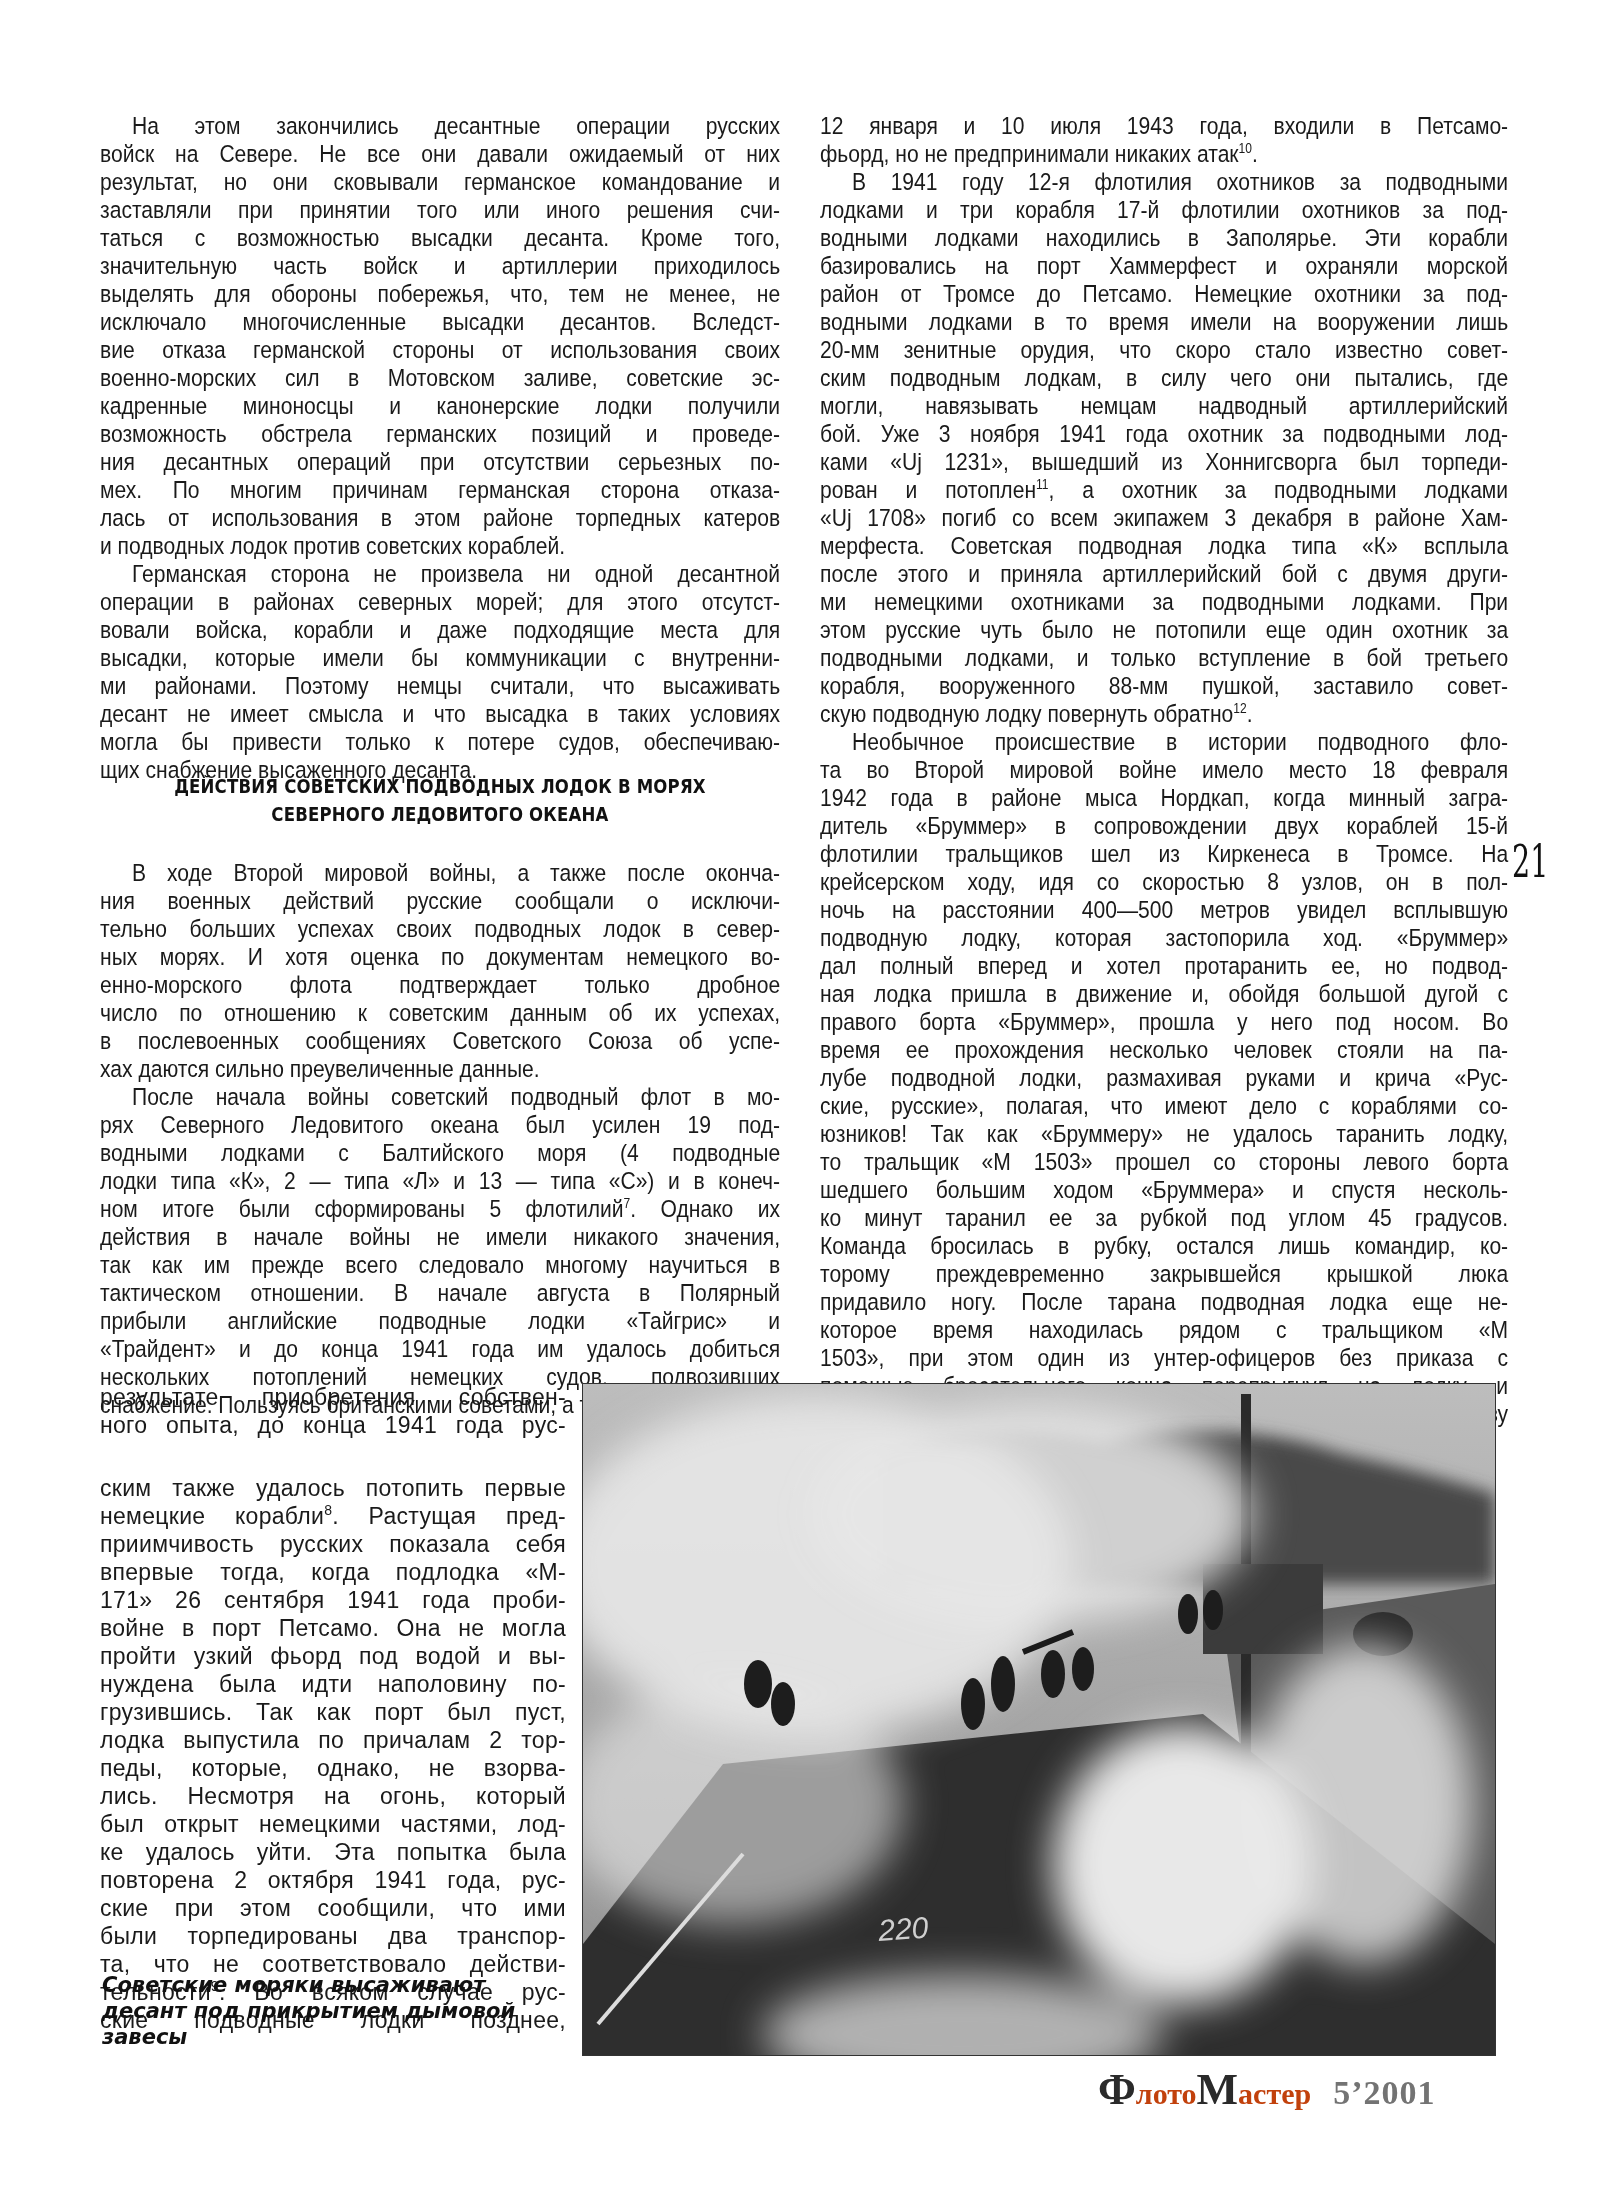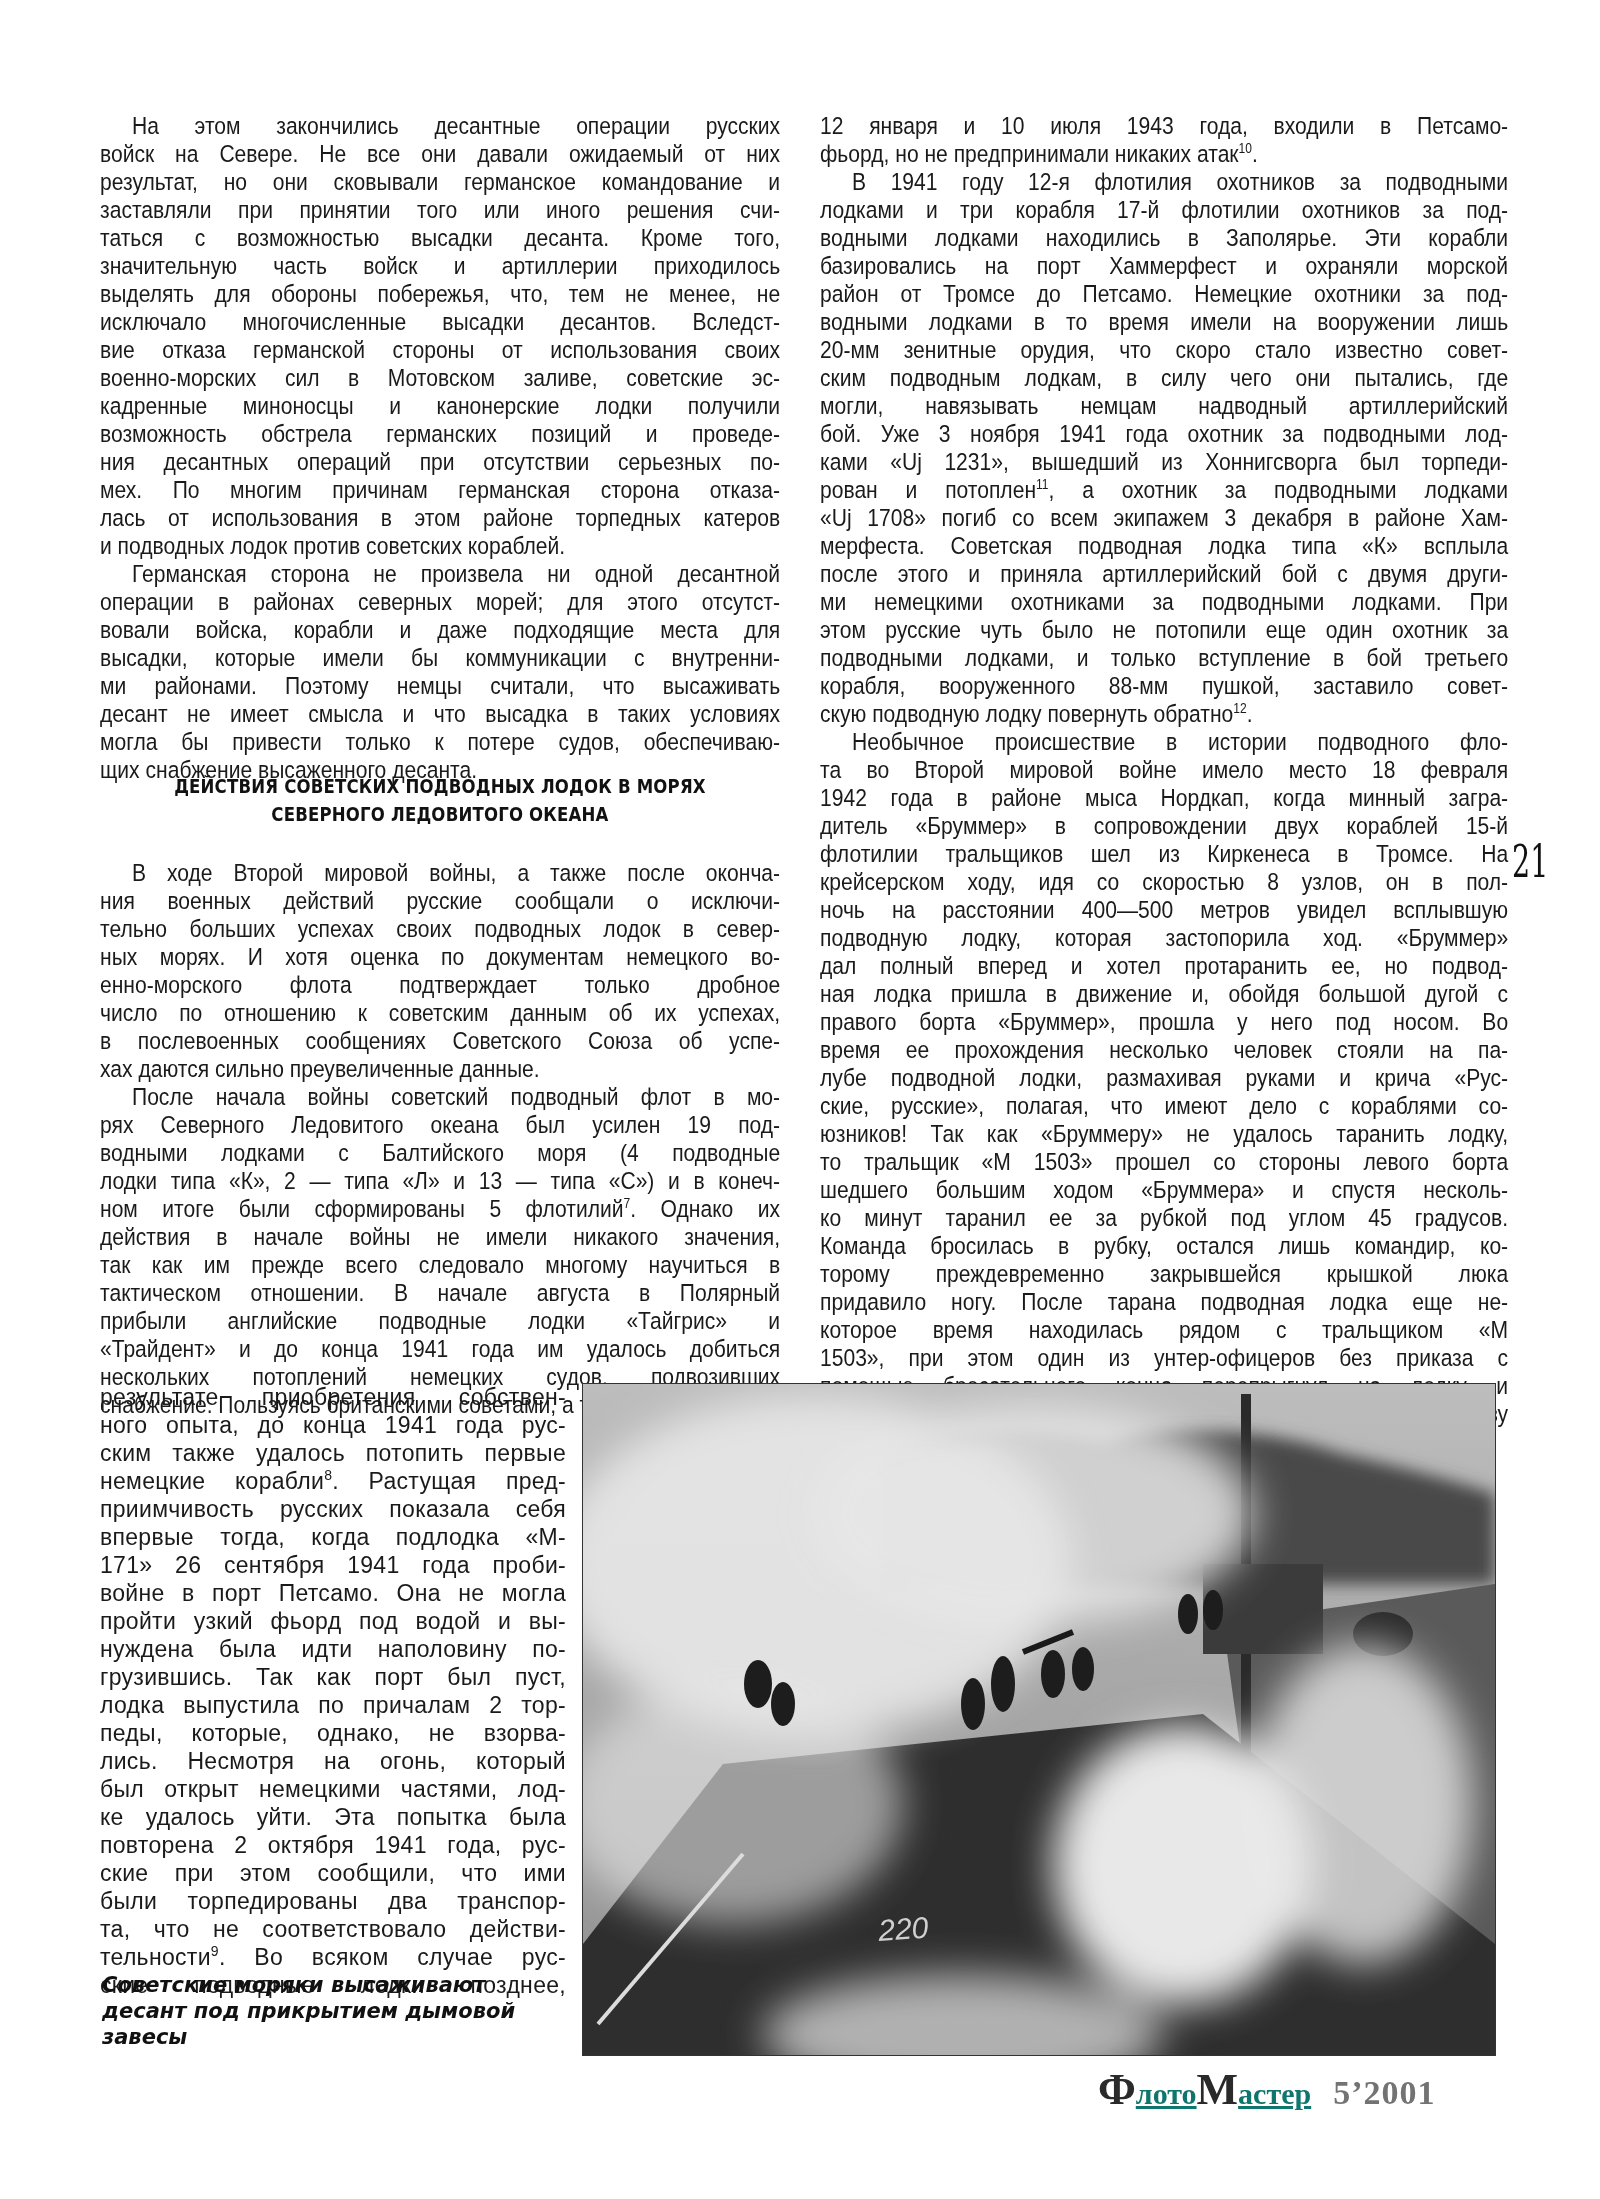--- a/index.html
+++ b/index.html
@@ -13,21 +13,21 @@
   .cond{display:inline-block;transform:scaleX(0.86);transform-origin:left center;width:116.3%;}
   #left-col{left:100px;top:112px;width:680px;}
   #right-col{left:820px;top:112px;width:688px;}
   #left-narrow{left:100px;top:1383px;width:466px;}
   .heading{position:absolute;left:100px;top:772px;width:680px;text-align:center;font-family:"DejaVu Sans Condensed","DejaVu Sans",sans-serif;font-weight:bold;font-size:20px;line-height:28px;letter-spacing:0.2px;color:#111;transform:scaleX(0.92);}
   .photo{position:absolute;left:582px;top:1383px;width:912px;height:671px;border:1px solid #333;overflow:hidden;background:#7a7a7a;}
   .caption{position:absolute;left:102px;top:1972px;width:420px;font-family:"DejaVu Sans","Liberation Sans",sans-serif;font-weight:bold;font-style:italic;font-size:21px;line-height:26px;color:#111;}
   .page-num{position:absolute;left:1512px;top:836px;font-family:"DejaVu Serif","Liberation Serif",serif;font-size:44px;transform:scaleX(0.65);transform-origin:left top;color:#111;}
   .footer{position:absolute;left:1098px;top:2064px;font-family:"Liberation Serif","DejaVu Serif",serif;font-weight:bold;color:#222;white-space:nowrap;}
   .footer .big{font-size:44px;color:#2a2a2a;}
-  .footer .small{font-size:30px;color:#0f766e;text-decoration:underline;}
+  .footer .small{font-size:30px;color:#c2410c;}
   .footer .issue{font-size:34px;color:#737373;margin-left:22px;letter-spacing:1px;}
 </style>
 </head>
 <body>
 
 <div id="left-col" class="col">
     <div class="line indent">
       <span class="cond" style="display: block; text-align: justify; text-align-last: justify;">На этом закончились десантные операции русских</span>
     </div>
     <div class="line">
@@ -165,21 +165,21 @@
       <span class="cond" style="display: block; text-align: justify; text-align-last: justify;">нескольких потоплений немецких судов, подвозивших</span>
     </div>
     <div class="line last">
       <span class="cond" style="display: block; text-align: justify; text-align-last: left;">снабжение. Пользуясь британскими советами, а также в</span>
     </div>
   </div>
 
 <div id="left-narrow" class="col narrow">
     <div class="line" style="text-align-last: justify;">результате приобретения собствен-</div>
     <div class="line" style="text-align-last: justify;">ного опыта, до конца 1941 года рус-</div>
-    <div class="line" style="text-align-last: justify;">ским также удалось потопить первые</div>
+    <div class="line" style="text-align-last: justify; margin-top: 35px;">ским также удалось потопить первые</div>
     <div class="line" style="text-align-last: justify;">немецкие корабли<sup>8</sup>. Растущая пред-</div>
     <div class="line" style="text-align-last: justify;">приимчивость русских показала себя</div>
     <div class="line" style="text-align-last: justify;">впервые тогда, когда подлодка «М-</div>
     <div class="line" style="text-align-last: justify;">171» 26 сентября 1941 года проби-</div>
     <div class="line" style="text-align-last: justify;">войне в порт Петсамо. Она не могла</div>
     <div class="line" style="text-align-last: justify;">пройти узкий фьорд под водой и вы-</div>
     <div class="line" style="text-align-last: justify;">нуждена была идти наполовину по-</div>
     <div class="line" style="text-align-last: justify;">грузившись. Так как порт был пуст,</div>
     <div class="line" style="text-align-last: justify;">лодка выпустила по причалам 2 тор-</div>
     <div class="line" style="text-align-last: justify;">педы, которые, однако, не взорва-</div>

